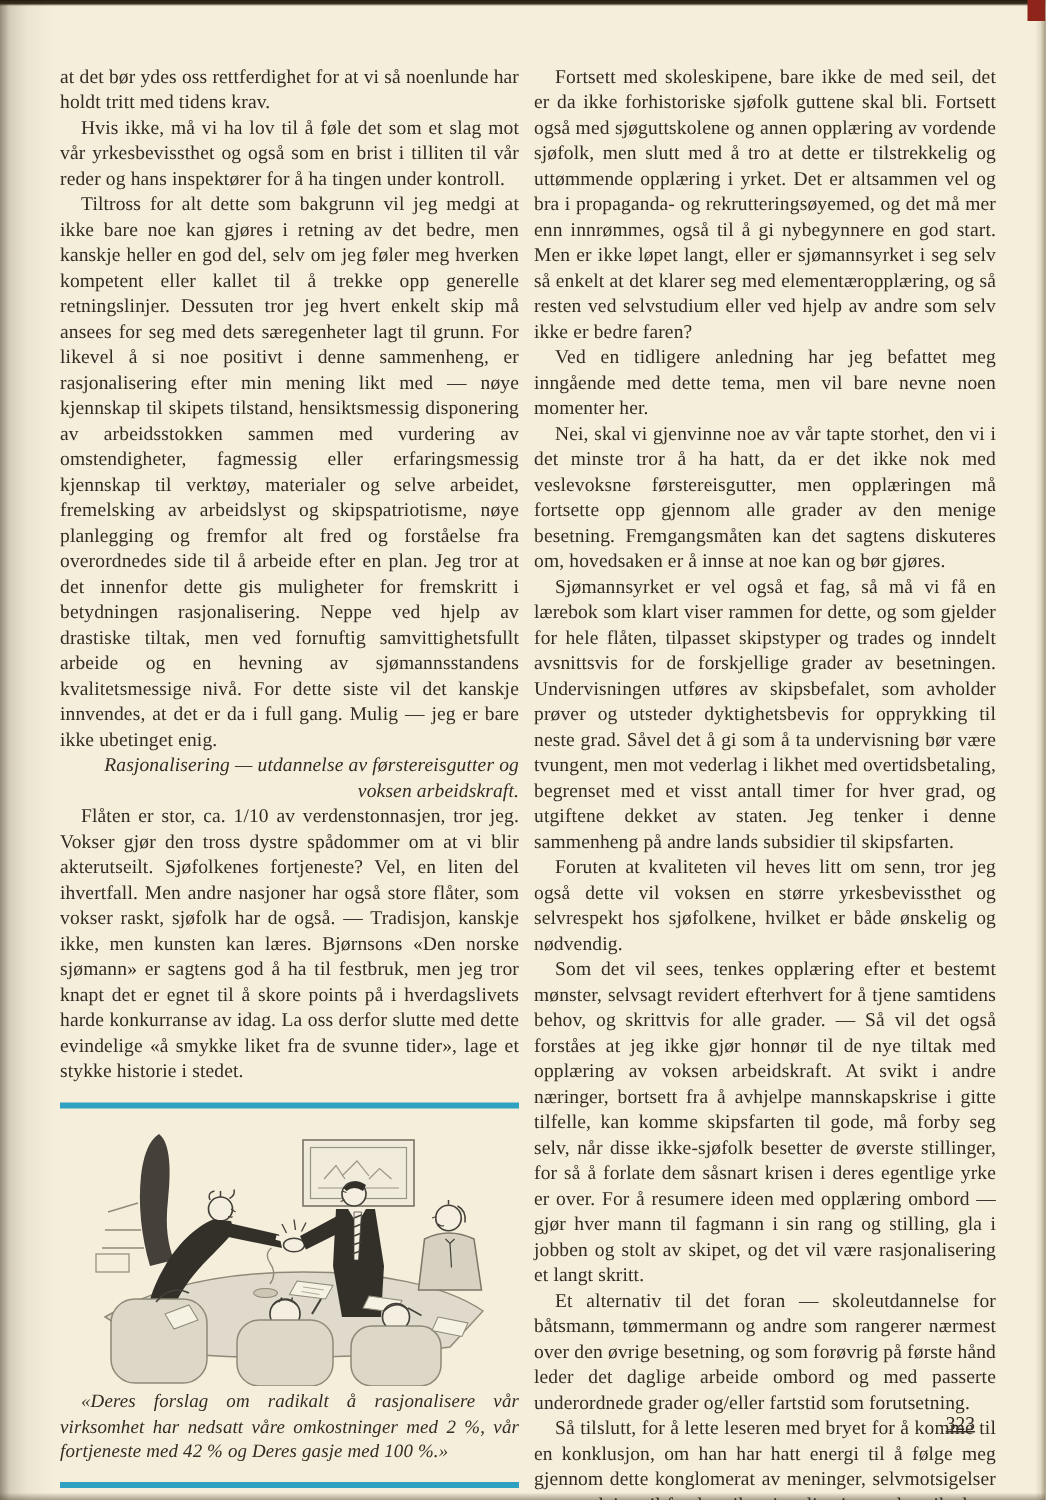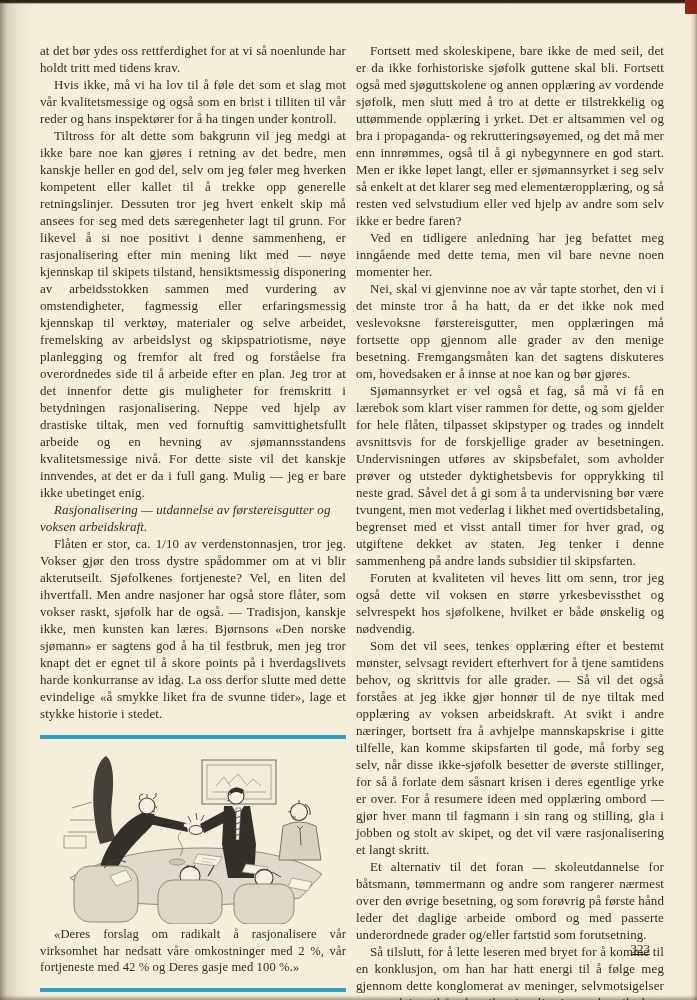--- a/index.html
+++ b/index.html
@@ -22,46 +22,46 @@
     background:linear-gradient(0deg,rgba(80,66,44,.45) 0,rgba(80,66,44,0) 100%);}
   .corner-red{position:absolute;right:0;top:0;width:12px;height:14px;
     background:#8e241a;}
   
   .col{position:absolute;top:42px;font-size:13px;line-height:17px;
     text-align:justify;letter-spacing:.1px;}
   .col-left{left:40px;width:306px;}
   .col-right{left:356px;width:308px;}
   .col p{margin:0;text-indent:14px;}
   .col p.continued{text-indent:0;}
-  .section-heading{font-style:italic;text-align:left;text-indent:0;
+  .section-heading{font-style:italic;text-align:right;text-indent:0;
     margin:10px 4px 9px;}
   
   .figure{margin-top:13px;}
   .rule{height:4px;background:#2fa2c2;}
   .cartoon-wrap{margin:9px auto 2px;width:286px;height:176px;}
-  .figure-caption{font-size:12.6px;line-height:16.5px;
+  .figure-caption{font-style:italic;font-size:12.6px;line-height:16.5px;
     margin:6px 0 0;text-indent:14px;text-align:justify;}
   .rule-bottom{margin-top:12px;}
   .page-number{position:absolute;top:941px;left:356px;width:294px;
     text-align:right;font-size:13px;text-decoration:underline;}
 </style>
 </head>
 <body>
 
 <div class="page">
 
   <div class="edge-left"></div>
   <div class="edge-right"></div>
   <div class="edge-bottom"></div>
   <div class="edge-top"></div>
   <div class="corner-red"></div>
 
   <div class="col col-left">
     <p class="continued">at det bør ydes oss rettferdighet for at vi så noenlunde har holdt tritt med tidens krav.</p>
-    <p>Hvis ikke, må vi ha lov til å føle det som et slag mot vår kvalitetsmessige og også som en brist i tilliten til vår reder og hans inspektører for å ha tingen under kontroll.</p>
+    <p>Hvis ikke, må vi ha lov til å føle det som et slag mot vår yrkesbevissthet og også som en brist i tilliten til vår reder og hans inspektører for å ha tingen under kontroll.</p>
     <p>Tiltross for alt dette som bakgrunn vil jeg medgi at ikke bare noe kan gjøres i retning av det bedre, men kanskje heller en god del, selv om jeg føler meg hverken kompetent eller kallet til å trekke opp generelle retningslinjer. Dessuten tror jeg hvert enkelt skip må ansees for seg med dets særegenheter lagt til grunn. For likevel å si noe positivt i denne sammenheng, er rasjonalisering efter min mening likt med — nøye kjennskap til skipets tilstand, hensiktsmessig disponering av arbeidsstokken sammen med vurdering av omstendigheter, fagmessig eller erfaringsmessig kjennskap til verktøy, materialer og selve arbeidet, fremelsking av arbeidslyst og skipspatriotisme, nøye planlegging og fremfor alt fred og forståelse fra overordnedes side til å arbeide efter en plan. Jeg tror at det innenfor dette gis muligheter for fremskritt i betydningen rasjonalisering. Neppe ved hjelp av drastiske tiltak, men ved fornuftig samvittighetsfullt arbeide og en hevning av sjømannsstandens kvalitetsmessige nivå. For dette siste vil det kanskje innvendes, at det er da i full gang. Mulig — jeg er bare ikke ubetinget enig.</p>
 
     <p class="section-heading">Rasjonalisering — utdannelse av førstereisgutter og voksen arbeidskraft.</p>
 
     <p>Flåten er stor, ca. 1/10 av verdenstonnasjen, tror jeg. Vokser gjør den tross dystre spådommer om at vi blir akterutseilt. Sjøfolkenes fortjeneste? Vel, en liten del ihvertfall. Men andre nasjoner har også store flåter, som vokser raskt, sjøfolk har de også. — Tradisjon, kanskje ikke, men kunsten kan læres. Bjørnsons «Den norske sjømann» er sagtens god å ha til festbruk, men jeg tror knapt det er egnet til å skore points på i hverdagslivets harde konkurranse av idag. La oss derfor slutte med dette evindelige «å smykke liket fra de svunne tider», lage et stykke historie i stedet.</p>
 
     <div class="figure">
       <div class="rule"></div>
 
       <div class="cartoon-wrap">

